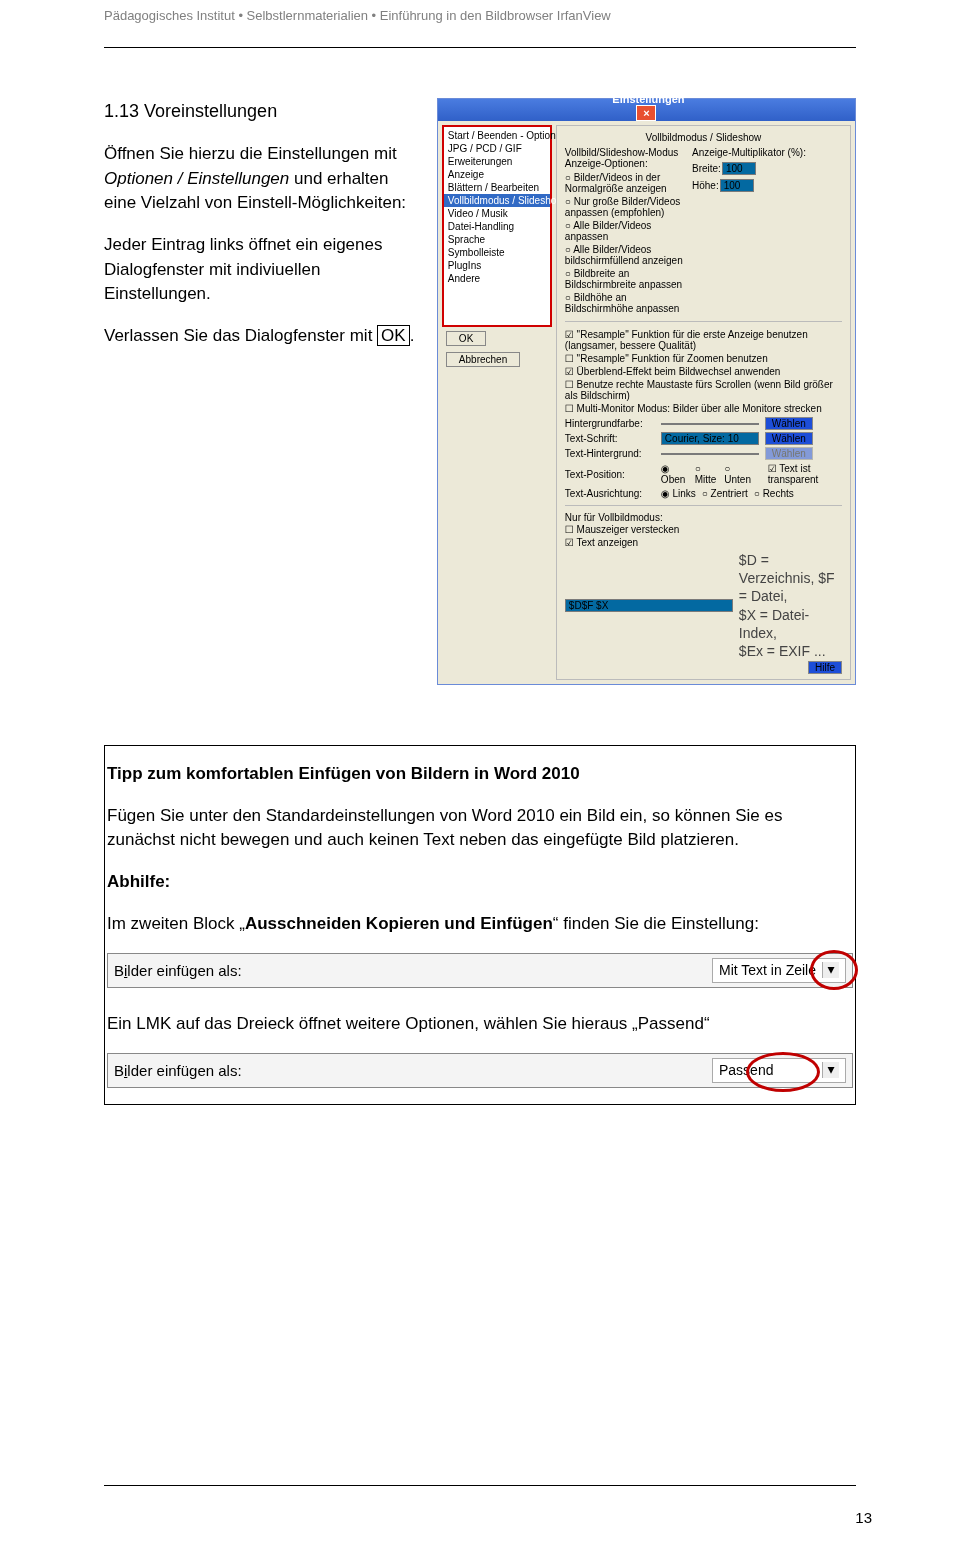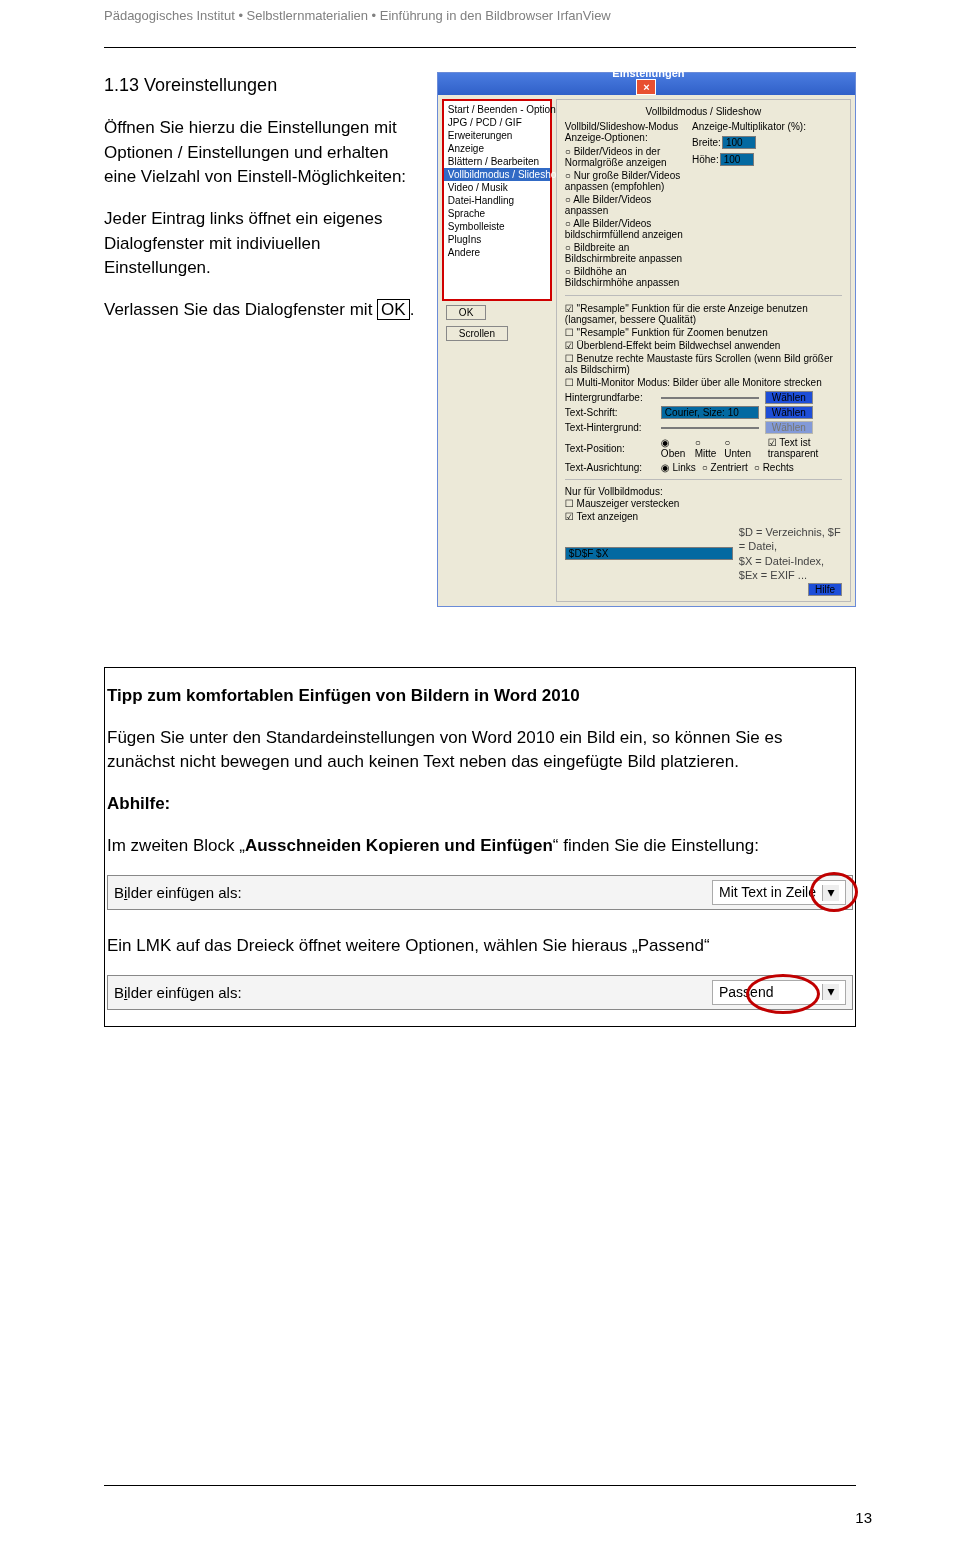--- a/index.html
+++ b/index.html
@@ -1,22 +1,22 @@
 <!DOCTYPE html>
 <html><head>
 <meta charset="utf-8">
 <style>
   body{margin:0;background:#fff;font-family:Arial,Helvetica,sans-serif;color:#000;}
   .page{width:848px;min-height:1546px;margin:0 auto;padding:0 48px;box-sizing:border-box;position:relative;}
   .hdr{font-size:13px;color:#808080;padding-top:8px;}
   .hdr-rule{border:none;border-top:1px solid #000;margin:24px 0 0 0;}
-  .body-cols{display:flex;gap:20px;margin-top:24px;}
+  .body-cols{display:flex;gap:20px;margin-top:50px;}
   .leftcol{width:360px;font-size:17px;line-height:1.45;}
   .leftcol h2{font-size:18px;font-weight:normal;margin:0 0 18px 0;}
-  .em{}
+  .em{font-style:italic;}
   .okbox{border:1px solid #000;padding:0 3px;}
   
   .shot{width:480px;border:1px solid #6a8bd8;background:#ece9d8;font-family:Tahoma,Arial,sans-serif;font-size:10px;color:#000;}
   .titlebar{height:22px;background:linear-gradient(#4a7ce0,#3060c8);display:flex;align-items:center;justify-content:flex-end;padding:0 4px;flex-direction:column;}
   .titlebar-title{color:#fff;font-weight:bold;font-size:11px;padding-left:4px;}
   .close{width:18px;height:16px;background:#e85030;border:1px solid #fff;color:#fff;text-align:center;line-height:14px;font-weight:bold;font-size:11px;}
   .dlg-body{display:flex;}
   .dlg-left{width:118px;}
   .catbox{border:2px solid #d00000;padding:2px 0 40px 0;background:#fff;margin:4px;}
   .cat{padding:1px 4px;white-space:nowrap;}
@@ -33,21 +33,21 @@
   .radio::before{content:"○ ";}
   .chk{padding:1px 0;}
   .chk::before{content:"☐ ";}
   .chk.on::before{content:"☑ ";}
   .inp{display:inline-block;border:1px solid #7a7a7a;background:#0369a1;padding:0 3px;min-width:26px;text-align:left;}
   .inp.black{background:#000;color:#000;min-width:90px;}
   .rowline{display:flex;align-items:center;gap:6px;margin:2px 0;}
   .rowline .lbl{min-width:90px;}
   .mini-btn{border:1px solid #888;background:#1d4ed8;padding:0 6px;font-size:10px;}
   .rightfield{display:flex;align-items:center;gap:1px;margin:4px 0;}
-  .small-note{font-size:11px;color:#444;line-height:1.3;}
+  .small-note{font-size:14px;color:#444;line-height:1.3;}
   .div-rule{border-top:1px solid #bbb;margin:6px 0;}
   
   .tipbox{border:1px solid #000;margin-top:60px;padding:16px 2px;font-size:17px;line-height:1.45;}
   .tipbox .tiptitle{font-weight:bold;margin-bottom:16px;}
   .tipbox .bold{font-weight:bold;}
   .tipbox .it{font-style:italic;font-weight:bold;}
   .word-row{border:1px solid #888;background:#f4f4f4;display:flex;align-items:center;justify-content:space-between;padding:4px 6px;font-size:15px;margin:10px 0 0 0;font-family:"Segoe UI",Tahoma,Arial,sans-serif;position:relative;}
   .word-row .under{text-decoration:underline;}
   .dd{display:flex;align-items:center;background:#fff;border:1px solid #aaa;padding:1px 6px;min-width:120px;justify-content:space-between;font-size:14px;}
   .dd-arrow{width:16px;height:16px;border-left:1px solid #aaa;text-align:center;line-height:14px;background:#eee;}
@@ -92,21 +92,21 @@
             <div class="cat sel">Vollbildmodus / Slideshow</div>
             <div class="cat">Video / Musik</div>
             <div class="cat">Datei-Handling</div>
             <div class="cat">Sprache</div>
             <div class="cat">Symbolleiste</div>
             <div class="cat">PlugIns</div>
             <div class="cat">Andere</div>
           </div>
           <div class="dlg-btns">
             <div class="btn">OK</div><br>
-            <div class="btn">Scrollen</div>
+            <div class="btn">Abbrechen</div>
           </div>
         </div>
         <div class="dlg-right">
           <div class="group-title">Vollbildmodus / Slideshow</div>
           <div class="opt-row">
             <div class="opt-col">
               <div class="opt-hdr">Vollbild/Slideshow-Modus Anzeige-Optionen:</div>
               <div class="radio">Bilder/Videos in der Normalgröße anzeigen</div>
               <div class="radio">Nur große Bilder/Videos anpassen (empfohlen)</div>
               <div class="radio">Alle Bilder/Videos anpassen</div>

